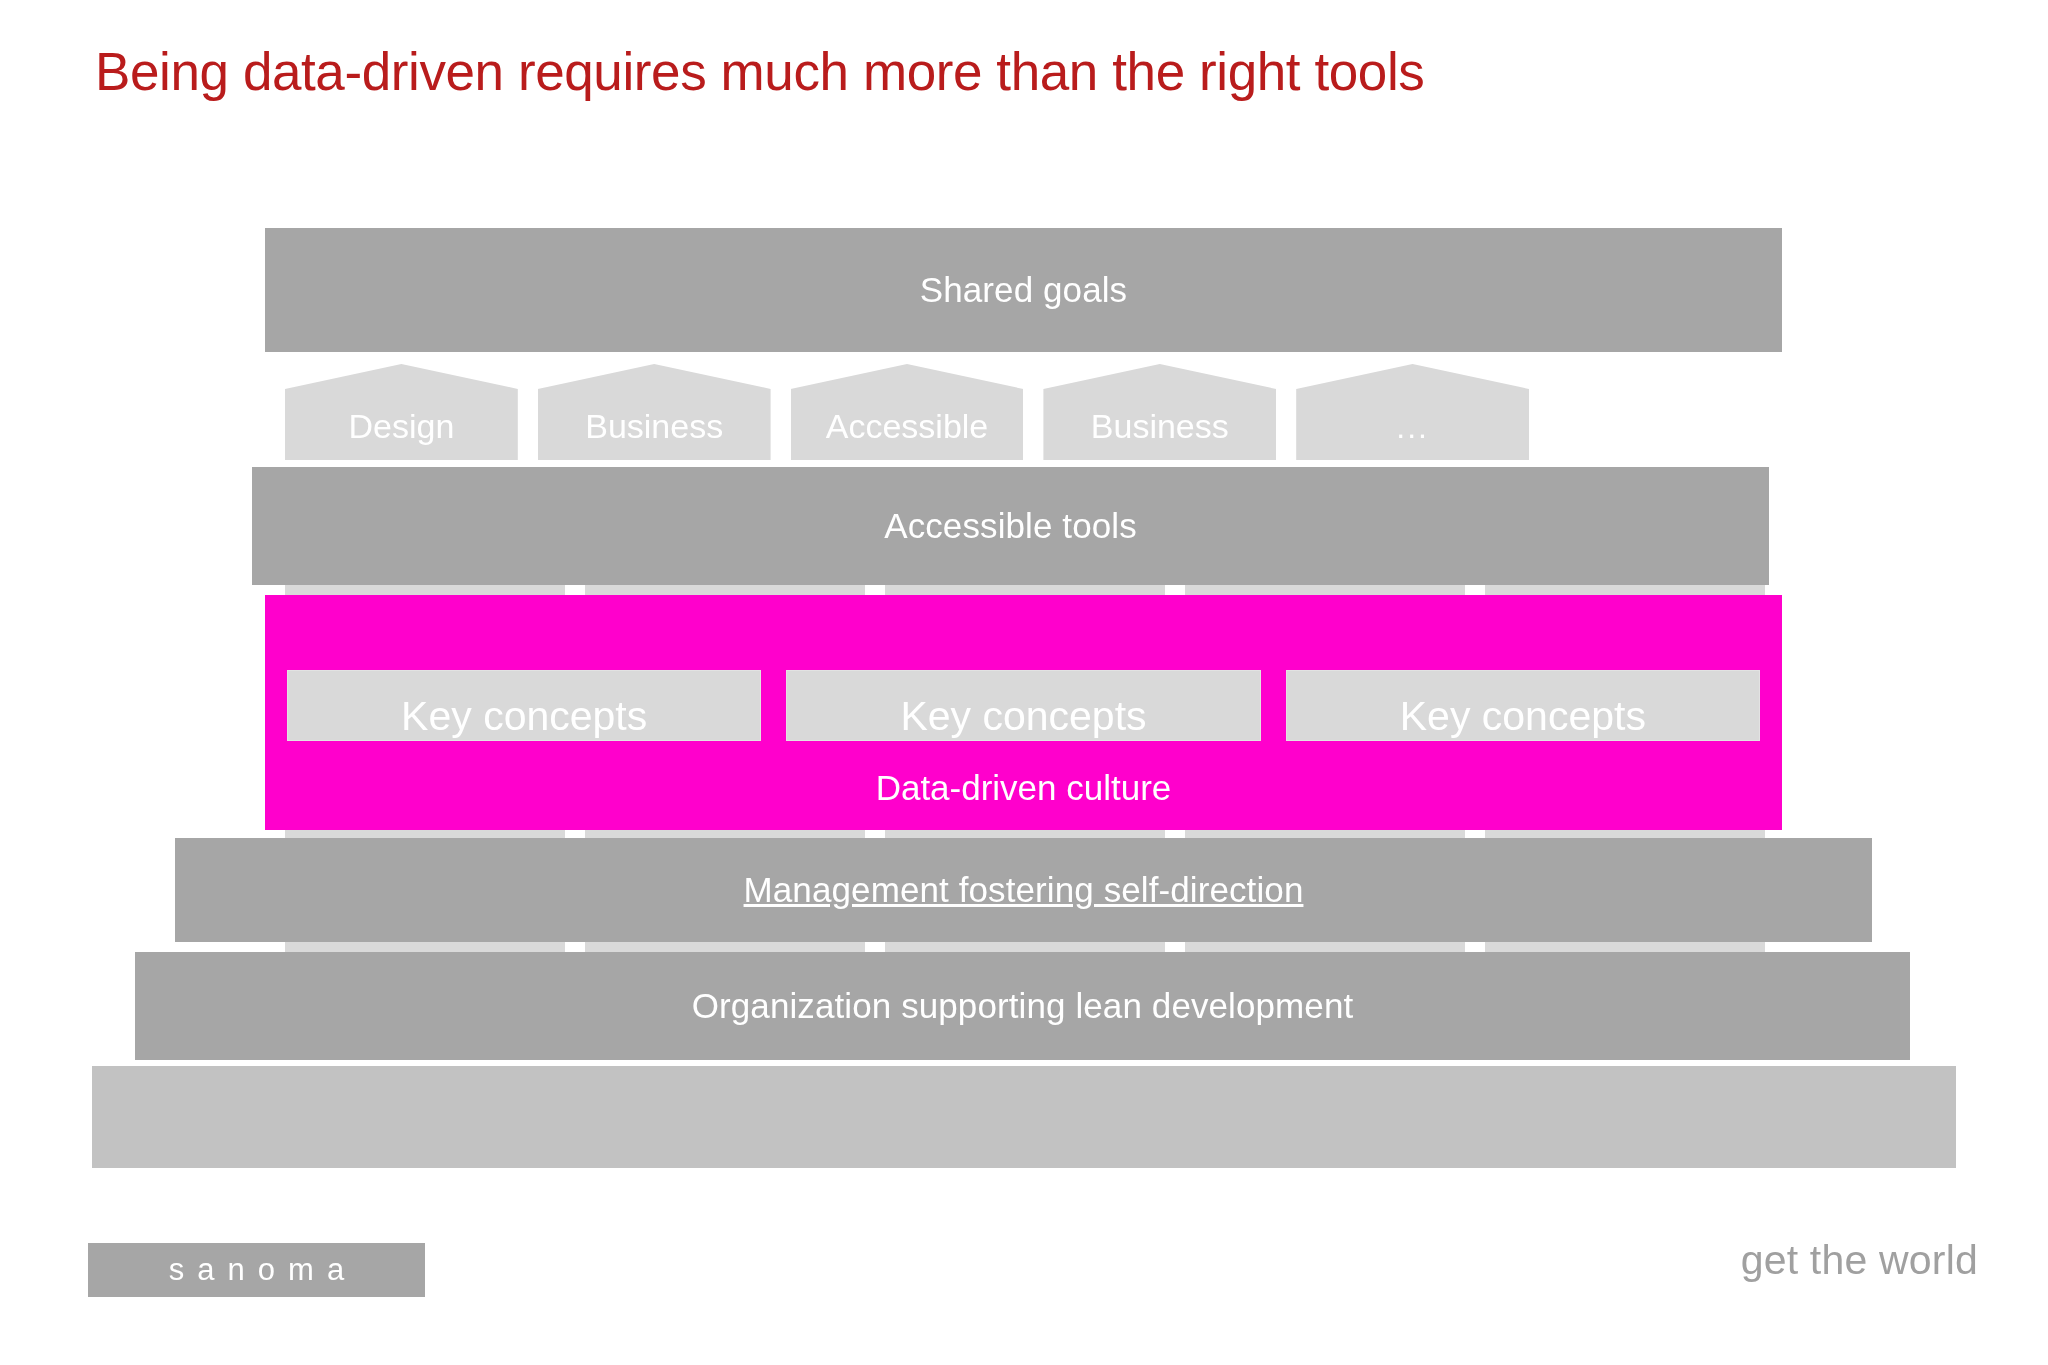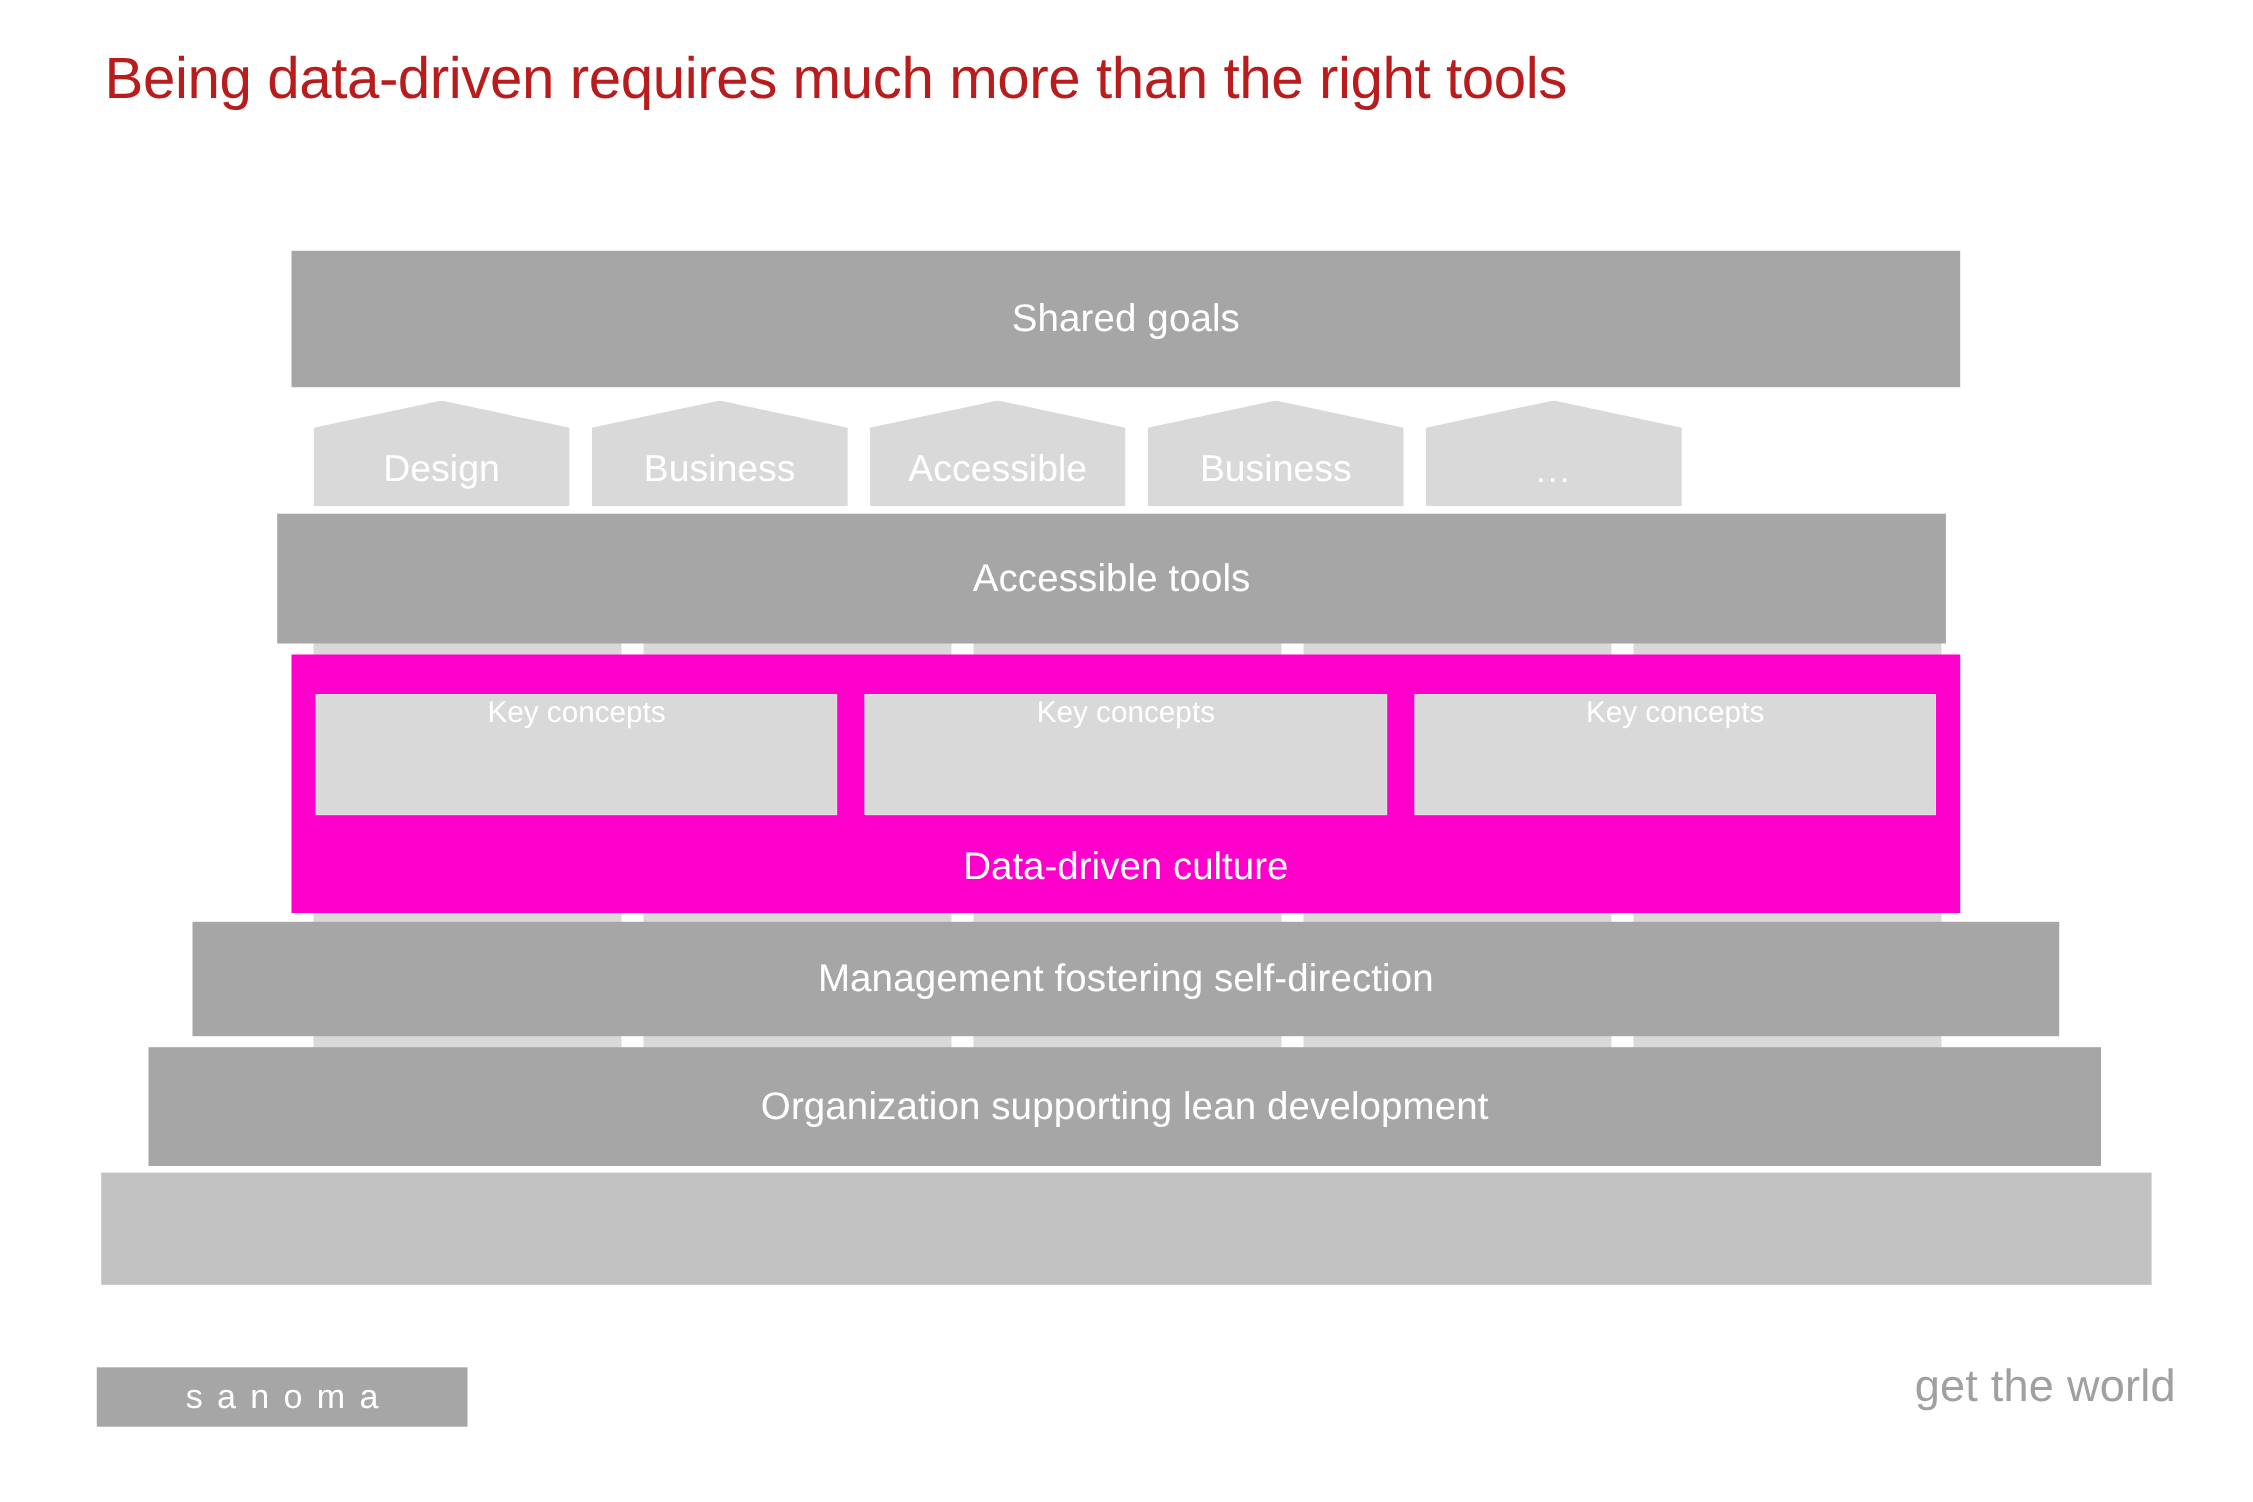--- a/index.html
+++ b/index.html
@@ -107,20 +107,21 @@
     left: 265px;  top: 228px;  width: 1517px; height: 124px;
     z-index: 6;
   }
   #band-accessible-tools {
     left: 252px;  top: 467px;  width: 1517px; height: 118px;
     z-index: 6;
   }
   #band-management {
     left: 175px;  top: 838px;  width: 1697px; height: 104px;
     z-index: 6;
+    text-decoration: underline;
   }
   #band-organization {
     left: 135px;  top: 952px;  width: 1775px; height: 108px;
     z-index: 6;
   }
   #band-base {
     left: 92px;   top: 1066px; width: 1864px; height: 102px;
     z-index: 6;
   }
 
@@ -142,25 +143,26 @@
     height: 110px;
     display: flex;
     gap: 25px;
   }
   .concept-box {
     flex: 1 1 0;
     background: #d9d9d9;
     border: 1px solid #e2e2e2;
     box-sizing: border-box;
     display: flex;
-    align-items: flex-start;
-    justify-content: center;
-    color: #ffffff;
-    font-size: 27px;
-    white-space: nowrap;
+    align-items: flex-end;
+    justify-content: center;
+    color: #ffffff;
+    font-size: 41px;
+    white-space: nowrap;
+    margin-top: 39px;
   }
   #culture-label {
     position: absolute;
     left: 0;
     right: 0;
     bottom: 22px;
     text-align: center;
     color: #ffffff;
     font-size: 35px;
     white-space: nowrap;

